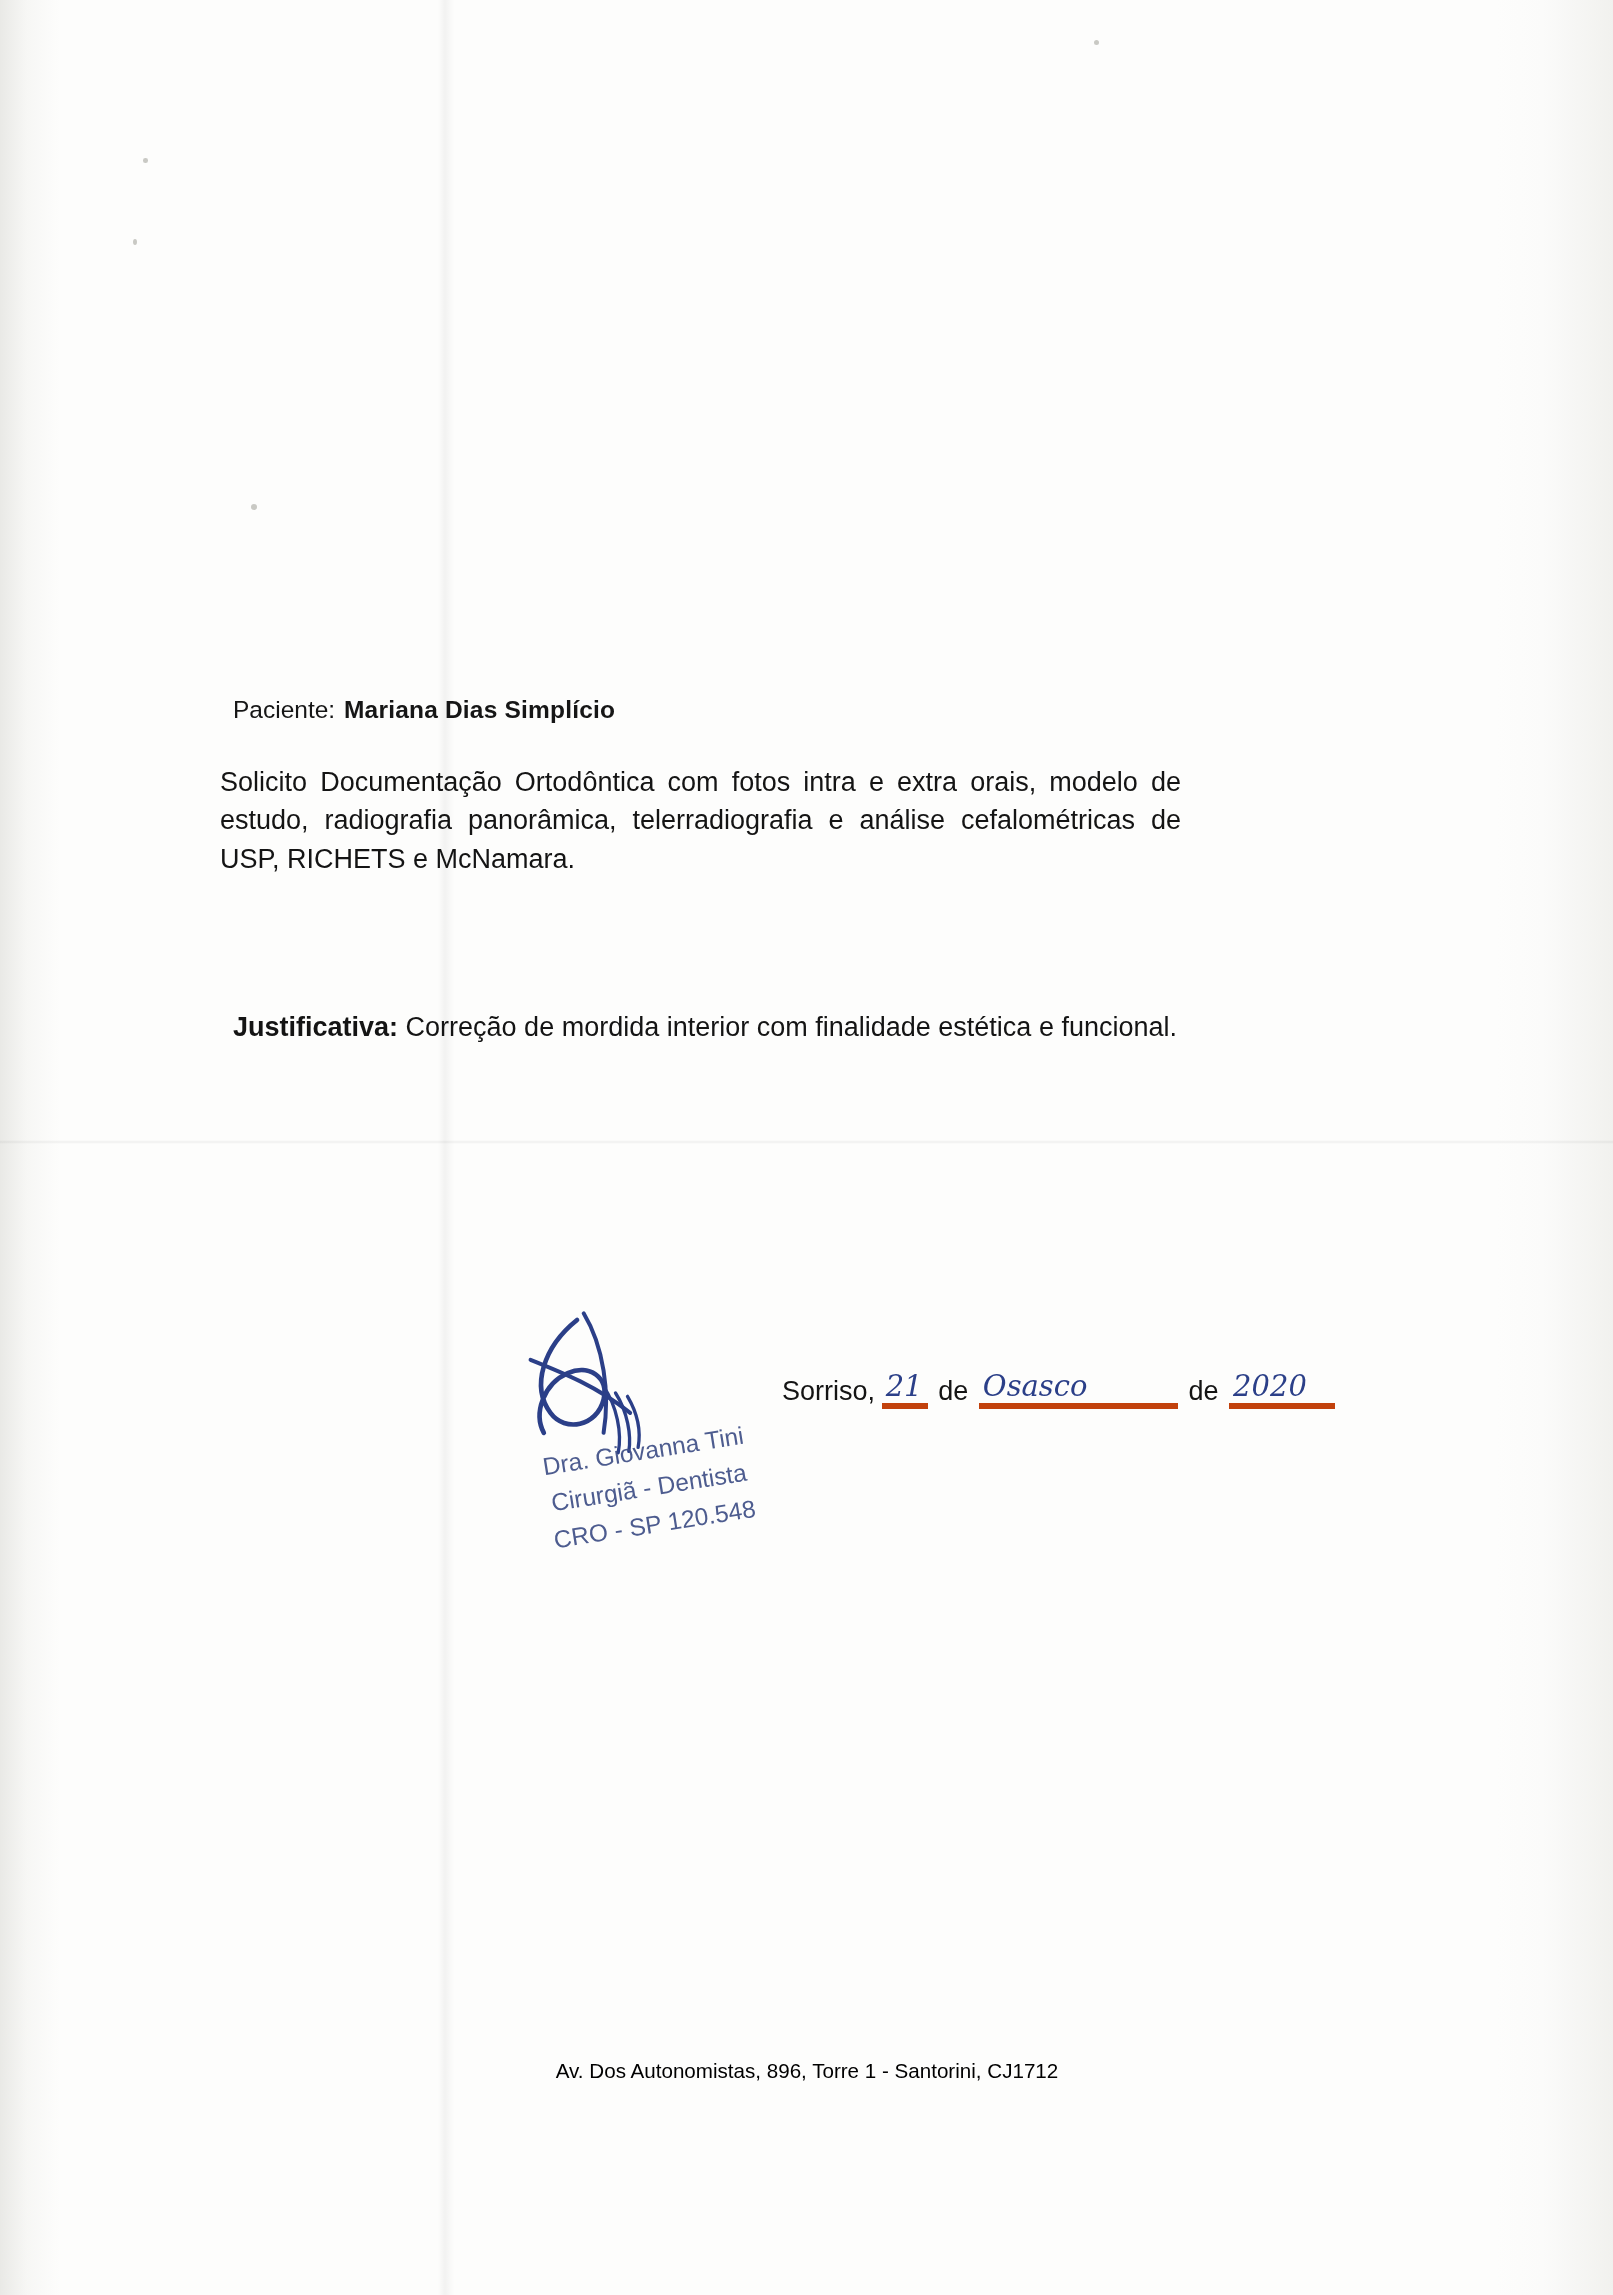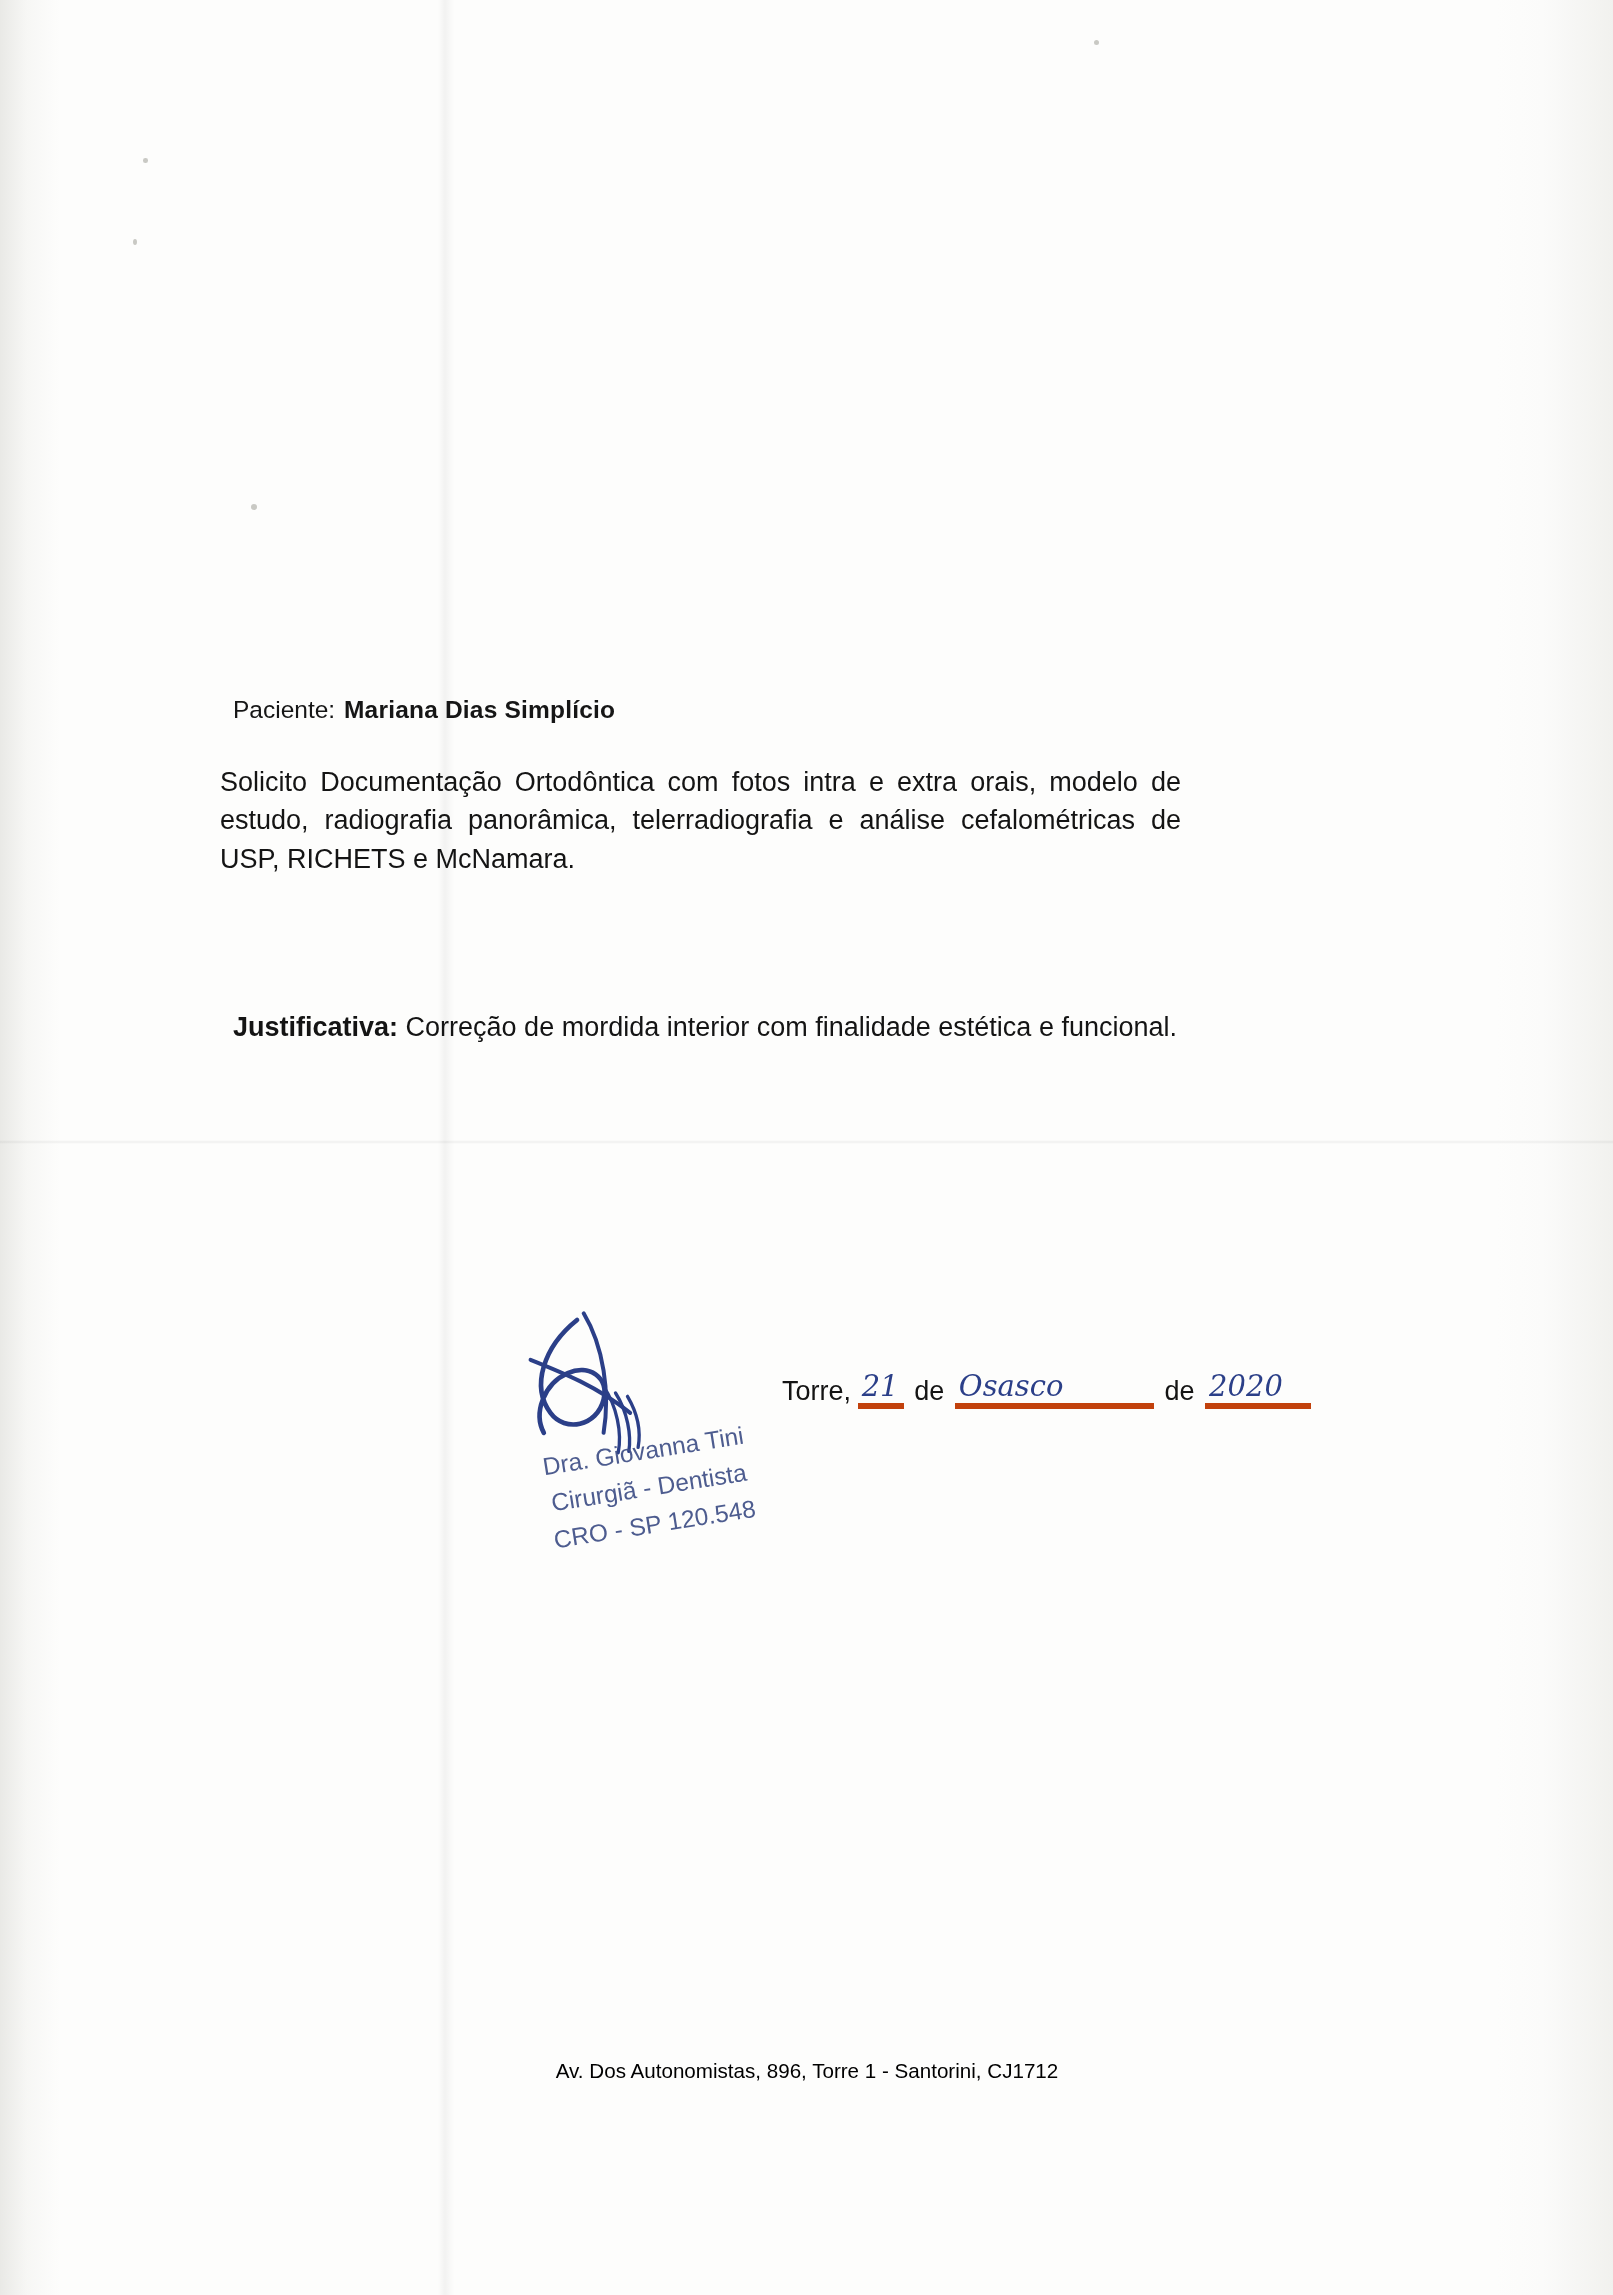--- a/index.html
+++ b/index.html
@@ -248,21 +248,21 @@
       <path d="M186 145 C 202 172, 206 200, 202 222" stroke="#2b3f88" stroke-width="5" fill="none" stroke-linecap="round"></path>
     </svg>
     <div class="signature-stamp">
       <div>Dra. Giovanna Tini</div>
       <div>Cirurgiã - Dentista</div>
       <div>CRO - SP 120.548</div>
     </div>
   </div>
 
   <div class="date-line">
-    <span>Torre,</span>
+    <span>Sorriso,</span>
     <span class="rule day"><span class="hand">21</span></span>
     <span class="date-word">de</span>
     <span class="rule month"><span class="hand">Osasco</span></span>
     <span class="date-word">de</span>
     <span class="rule year"><span class="hand">2020</span></span>
   </div>
 
   <div class="footer">Av. Dos Autonomistas, 896, Torre 1 - Santorini, CJ1712</div>
 
 </div>

